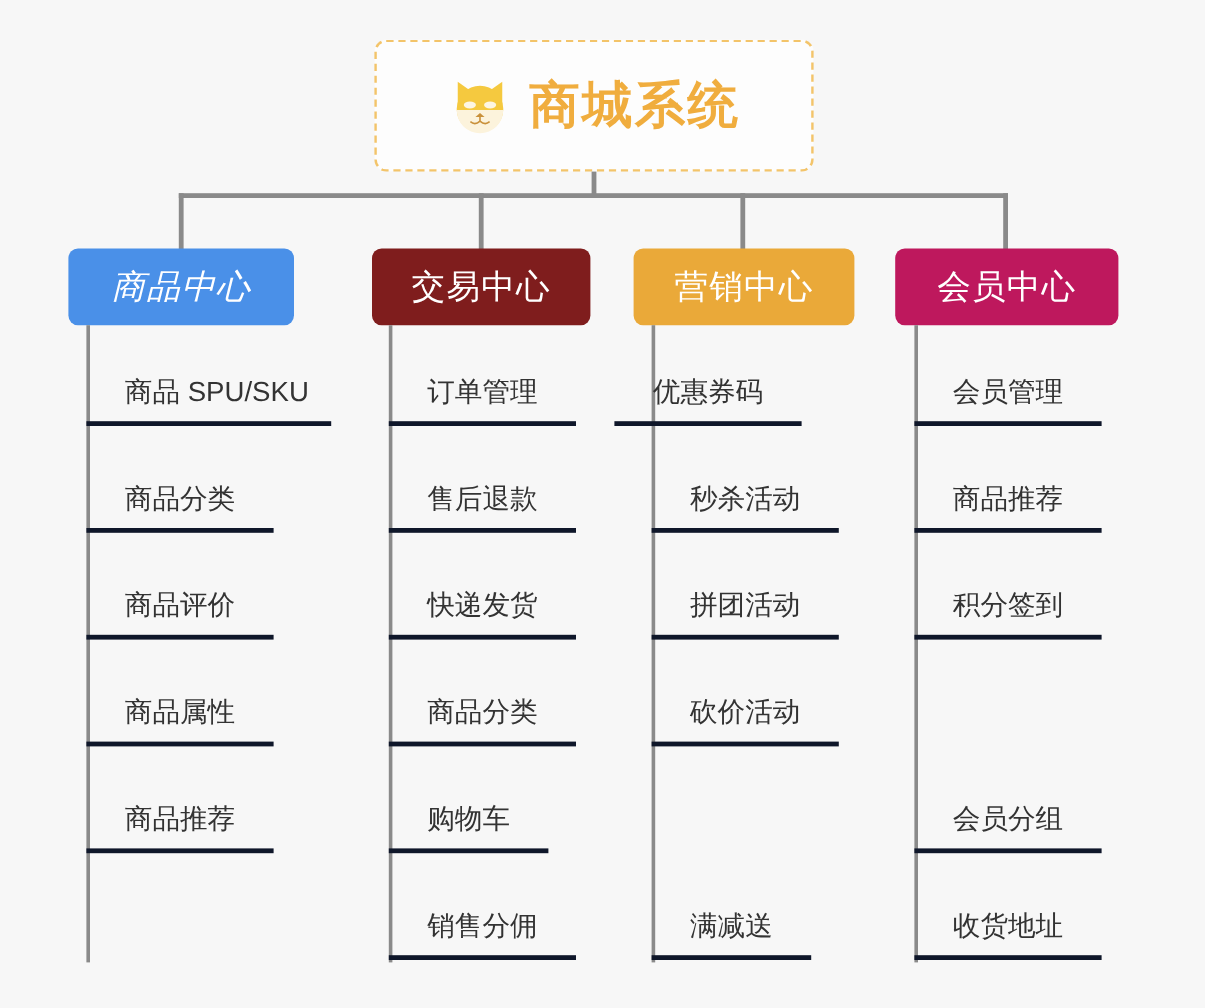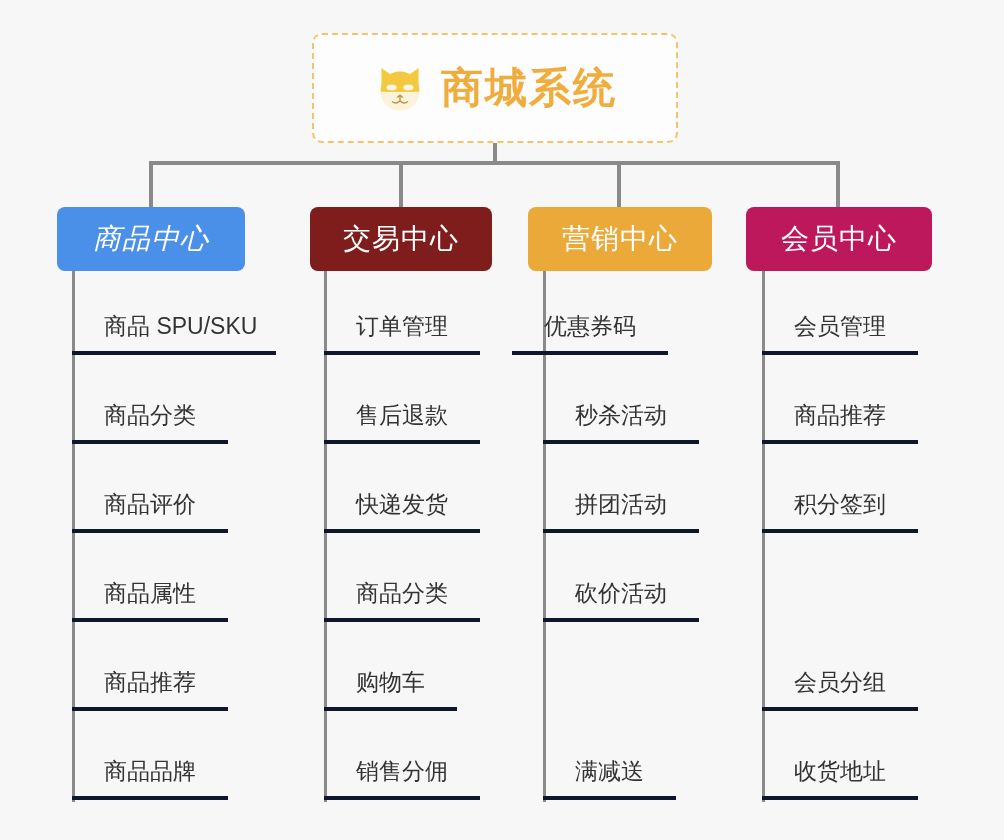--- a/index.html
+++ b/index.html
@@ -147,23 +147,20 @@
   </div>
   <div class="leaf" style="left:72px; top:491px; width:156px;">
     <span class="leaf-label">商品评价</span>
   </div>
   <div class="leaf" style="left:72px; top:580px; width:156px;">
     <span class="leaf-label">商品属性</span>
   </div>
   <div class="leaf" style="left:72px; top:669px; width:156px;">
     <span class="leaf-label">商品推荐</span>
   </div>
-  <div class="leaf" style="left:72px; top:758px; width:156px;">
-    <span class="leaf-label">商品品牌</span>
-  </div>
 
   <div class="cat-box" style="left:310px; width:182px; background:#7f1d1d;">
     <span>交易中心</span>
   </div>
   <div class="spine" style="left:324px; top:271px; height:531px;"></div>
   <div class="leaf" style="left:324px; top:402px; width:156px;">
     <span class="leaf-label">售后退款</span>
   </div>
   <div class="leaf" style="left:324px; top:313px; width:156px;">
     <span class="leaf-label">订单管理</span>

